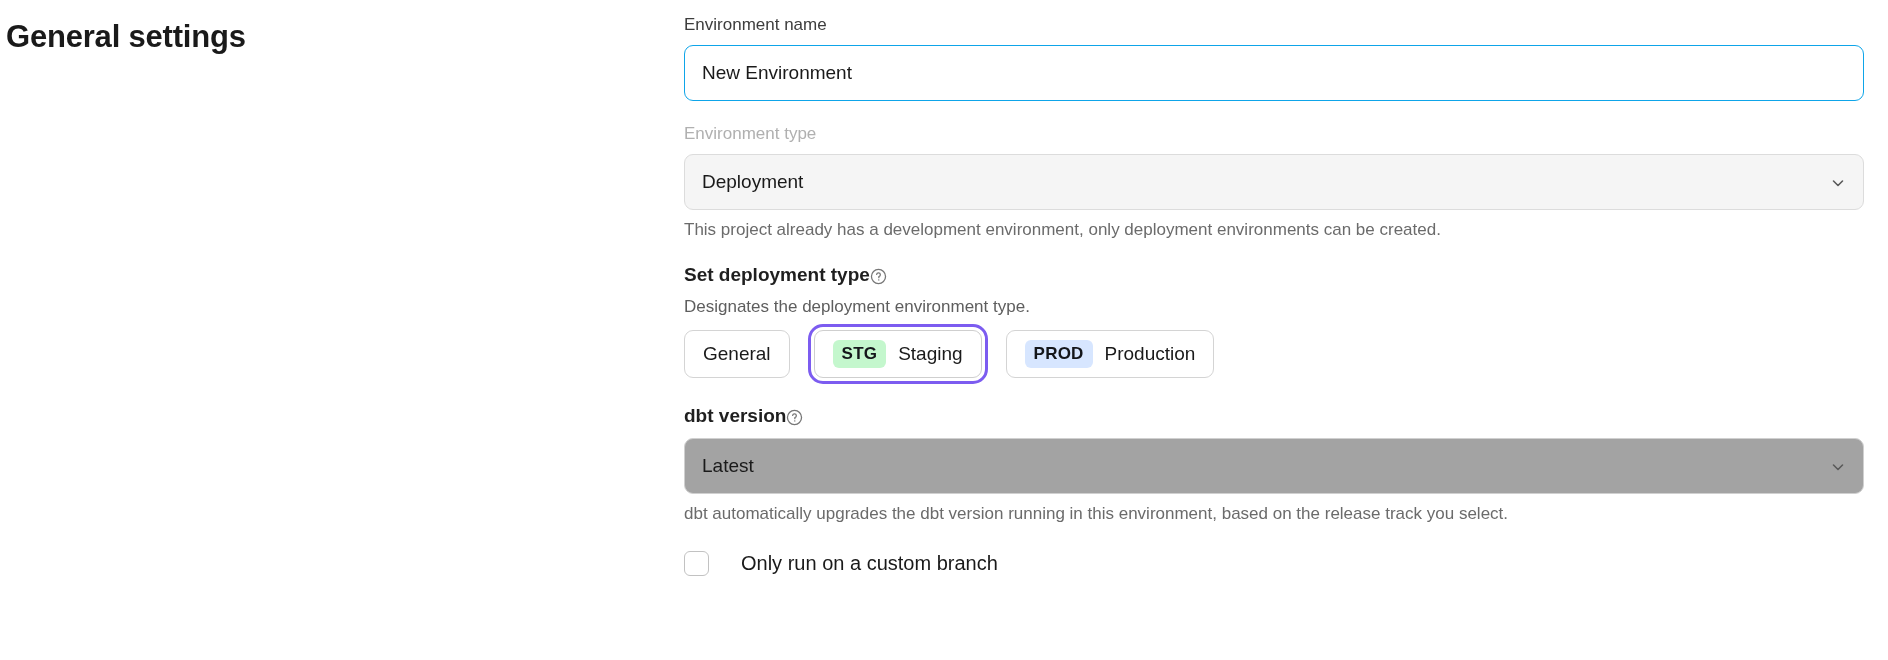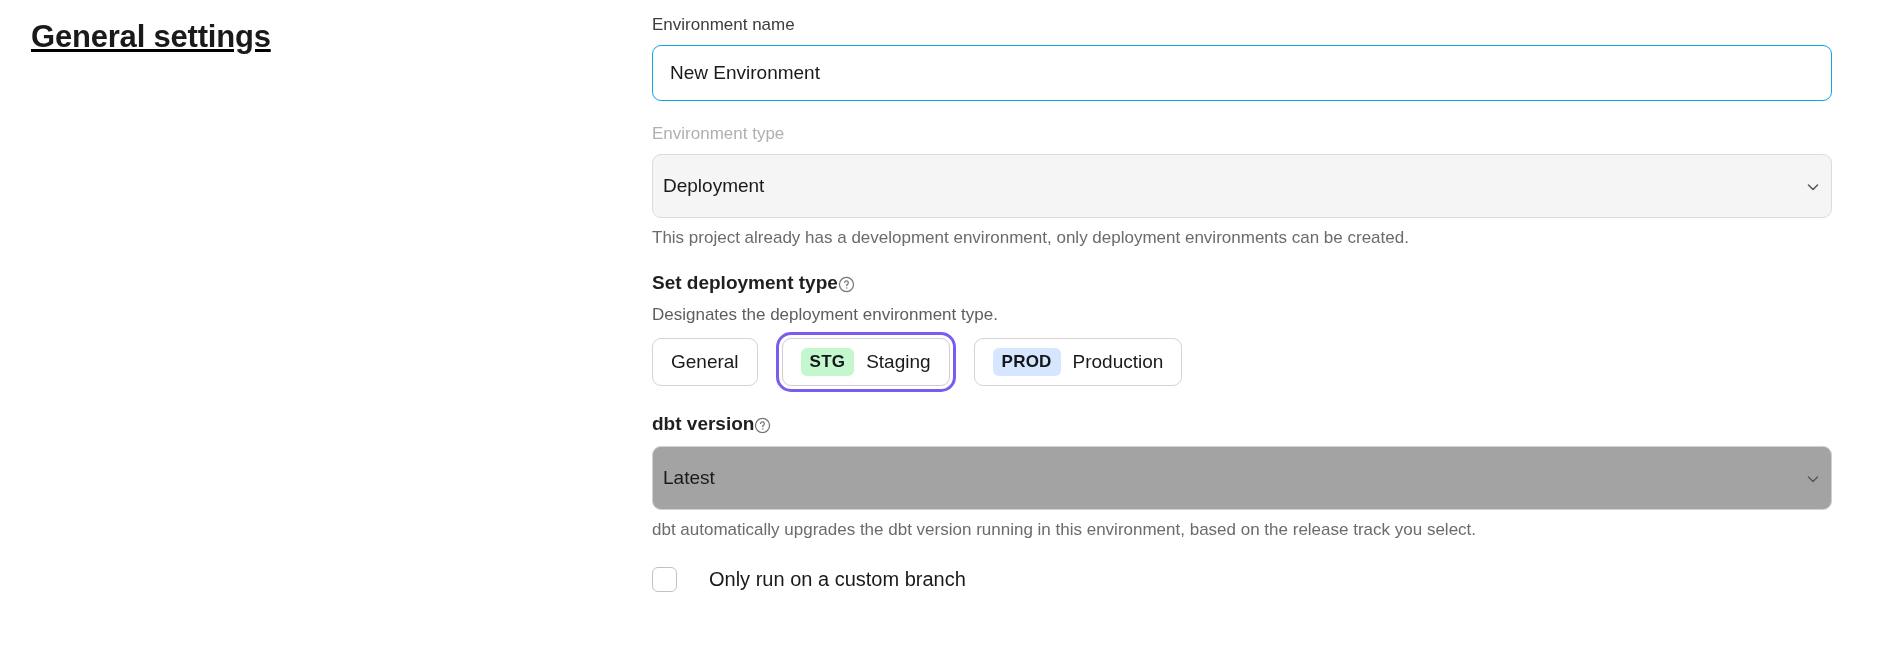--- a/index.html
+++ b/index.html
@@ -16,45 +16,44 @@
     position: relative;
     width: 1888px;
     height: 660px;
     background: #ffffff;
     overflow: hidden;
   }
 
   
   .left-col {
     position: absolute;
-    left: 31px;
+    left: 6px;
     top: 18px;
     width: 500px;
-    text-decoration: underline;
   }
 
   .page-title {
     font-size: 31px;
     line-height: 38px;
     font-weight: 700;
     color: #1a1a1a;
     letter-spacing: -0.2px;
   }
 
   .page-subtitle {
     margin-top: 7px;
     font-size: 17px;
     line-height: 22px;
     color: #646464;
   }
 
   
   .form-col {
     position: absolute;
-    left: 652px;
+    left: 684px;
     top: 14px;
     width: 1180px;
   }
 
   .field-label {
     font-size: 17px;
     line-height: 22px;
     color: #3d3d3d;
     margin-bottom: 9px;
   }
@@ -71,28 +70,28 @@
     background: #ffffff;
     display: flex;
     align-items: center;
     padding: 7px 17px;
     font-size: 19px;
     color: #1a1a1a;
   }
 
   .select-box {
     width: 100%;
-    height: 64px;
+    height: 56px;
     border: 1px solid #dcdcdc;
     border-radius: 9px;
     background: #f5f5f5;
     display: flex;
     align-items: center;
     justify-content: space-between;
-    padding: 0 10px;
+    padding: 0 17px;
     font-size: 19px;
     color: #1a1a1a;
   }
 
   .select-box.enabled {
     background: #a3a3a3;
     border-color: #d0d0d0;
   }
 
   .chevron {

